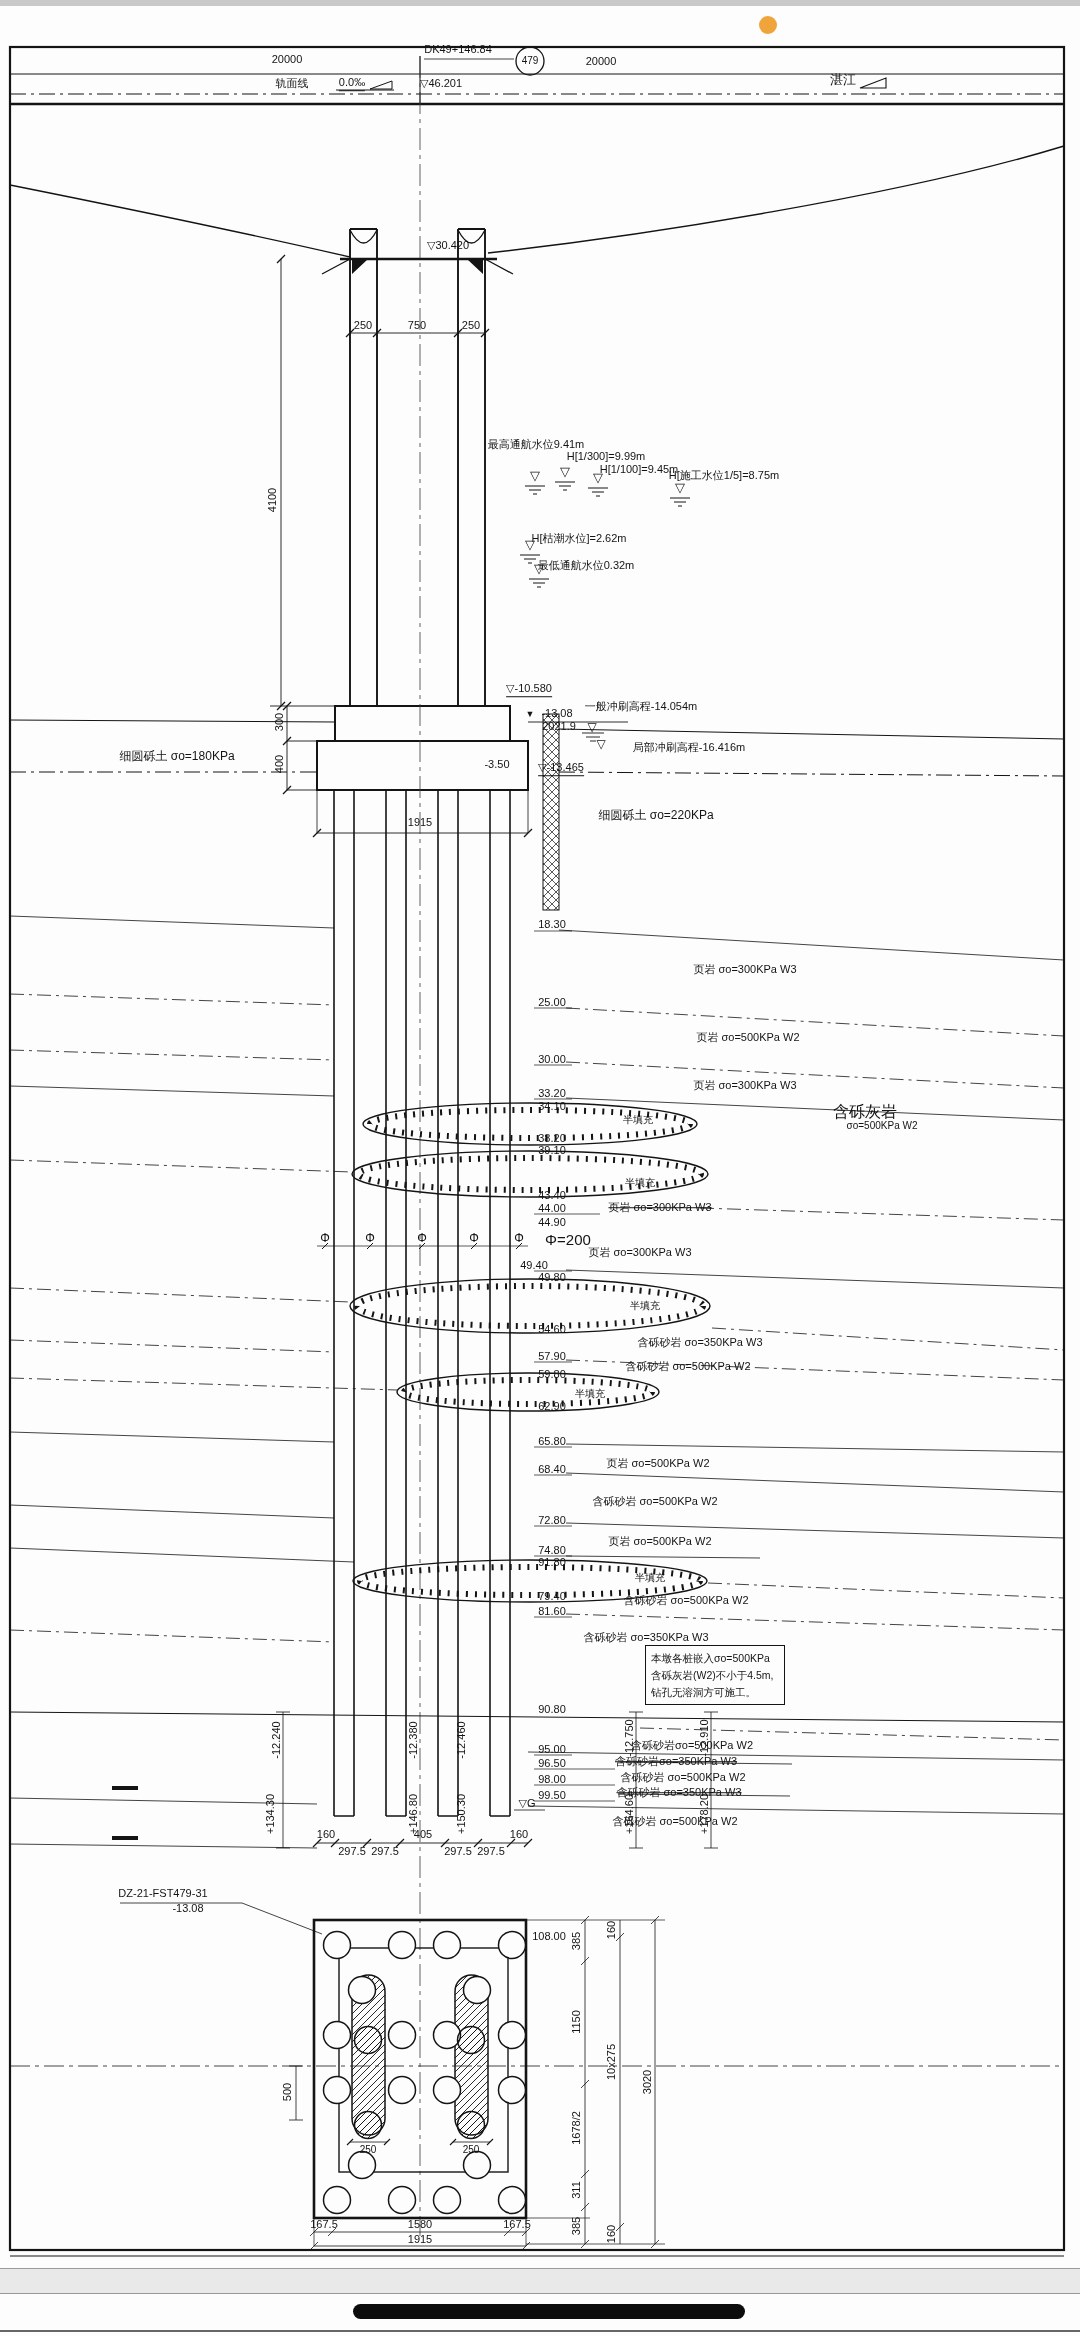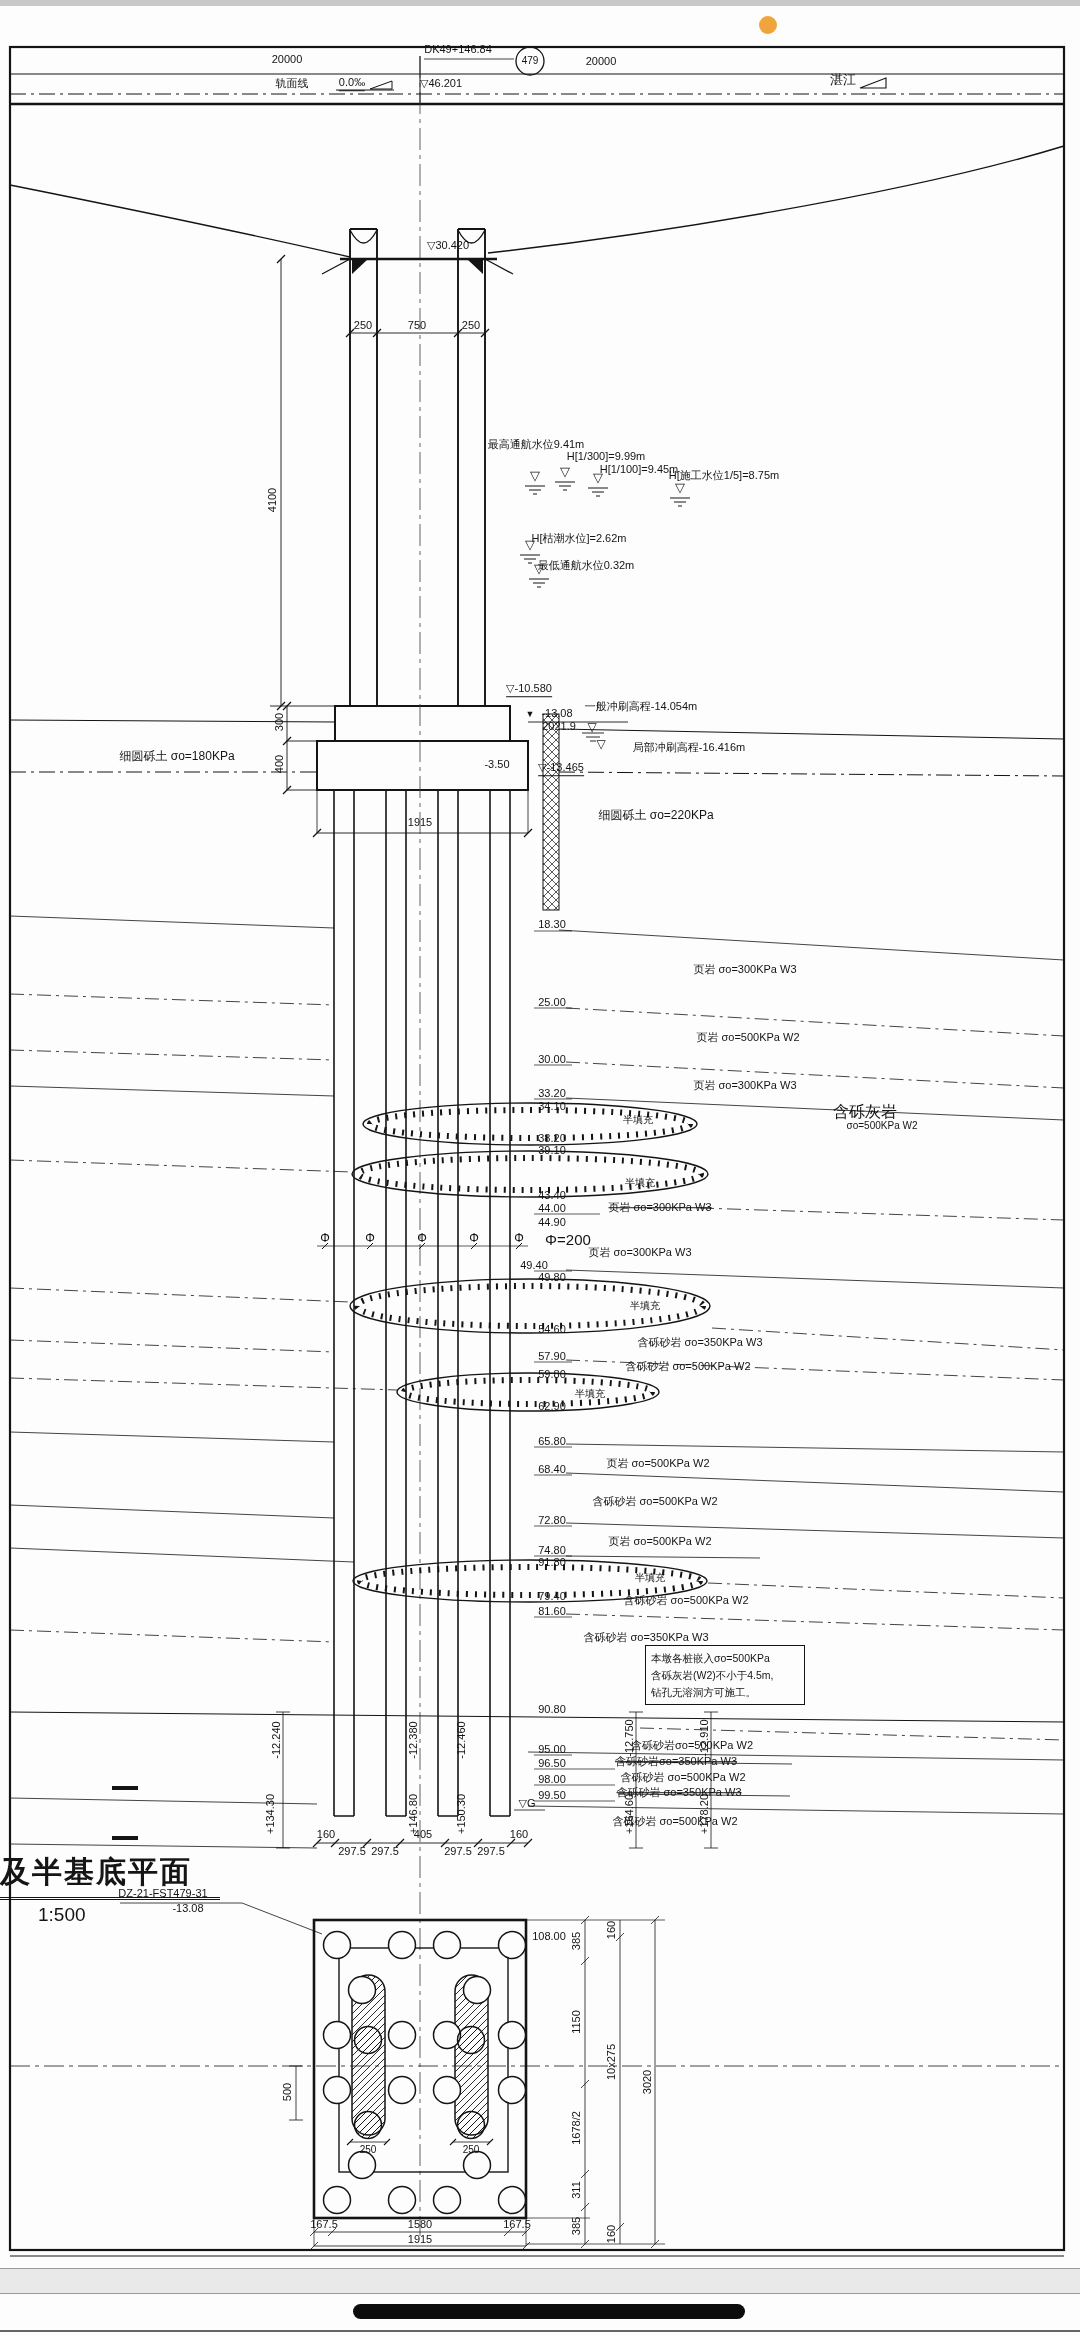--- a/index.html
+++ b/index.html
@@ -9,21 +9,21 @@
   .lbl{position:absolute;white-space:nowrap;font-family:"Liberation Sans",sans-serif;
        font-size:11px;color:#141414;transform:translate(-50%,-50%);line-height:1.05;}
   .ul{border-bottom:1px solid #141414;padding-bottom:1px;}
   .strike{text-decoration:line-through;}
   #statusbar{position:absolute;left:0;top:0;width:1080px;height:6px;background:#c9c9c9;}
   #cameradot{position:absolute;left:759px;top:16px;width:18px;height:18px;border-radius:50%;}
   #toolbar{position:absolute;left:0;top:2268px;width:1080px;height:24px;background:#e9e9e9;
            border-top:1.5px solid #9a9a9a;border-bottom:1.5px solid #9a9a9a;}
   #homebar{position:absolute;left:353px;top:2304px;width:392px;height:15px;border-radius:8px;background:#0c0c0c;}
   #bottomline{position:absolute;left:0;top:2330px;width:1080px;height:2px;background:#666;}
-  #notebox{position:absolute;left:645px;top:1645px;width:160px;height:60px;border:1.6px solid #141414;
+  #notebox{position:absolute;left:645px;top:1645px;width:140px;height:60px;border:1.6px solid #141414;
            font-size:10.5px;display:flex;flex-direction:column;justify-content:center;padding:2px 5px;box-sizing:border-box;
            background:#fdfdfd;line-height:1.62;}
   #titleblock{position:absolute;left:0px;top:1852px;width:220px;}
   #drawtitle{font-size:30px;letter-spacing:2px;border-bottom:3px double #141414;padding-bottom:4px;font-weight:bold;}
   #drawscale{font-size:19px;margin-top:4px;margin-left:38px;}
 </style>
 </head>
 <body>
 
 <div id="screen">
@@ -209,24 +209,20 @@
   <div id="toolbar"></div>
   <div id="homebar"></div>
   <div id="bottomline"></div>
 
   <div id="notebox">
     <div>本墩各桩嵌入σo=500KPa</div>
     <div>含砾灰岩(W2)不小于4.5m,</div>
     <div>钻孔无溶洞方可施工。</div>
   </div>
 
-  <div id="titleblock">
-    <div id="drawtitle">及半基底平面</div>
-    <div id="drawscale">1:500</div>
-  </div>
 
   <div id="labels">
       <div class="lbl" style="left: 287px; top: 60px; transform: translate(-50%, -50%);">20000</div>
       <div class="lbl" style="left: 458px; top: 50px; transform: translate(-50%, -50%);">DK49+146.84</div>
       <div class="lbl" style="left: 530px; top: 61px; font-size: 10px; transform: translate(-50%, -50%);">479</div>
       <div class="lbl" style="left: 601px; top: 62px; transform: translate(-50%, -50%);">20000</div>
       <div class="lbl" style="left: 843px; top: 80px; font-size: 13px; transform: translate(-50%, -50%);">湛江</div>
       <div class="lbl" style="left: 292px; top: 84px; transform: translate(-50%, -50%);">轨面线</div>
       <div class="lbl ul" style="left: 352px; top: 84px; transform: translate(-50%, -50%);">0.0‰</div>
       <div class="lbl" style="left: 441px; top: 84px; transform: translate(-50%, -50%);">▽46.201</div>

